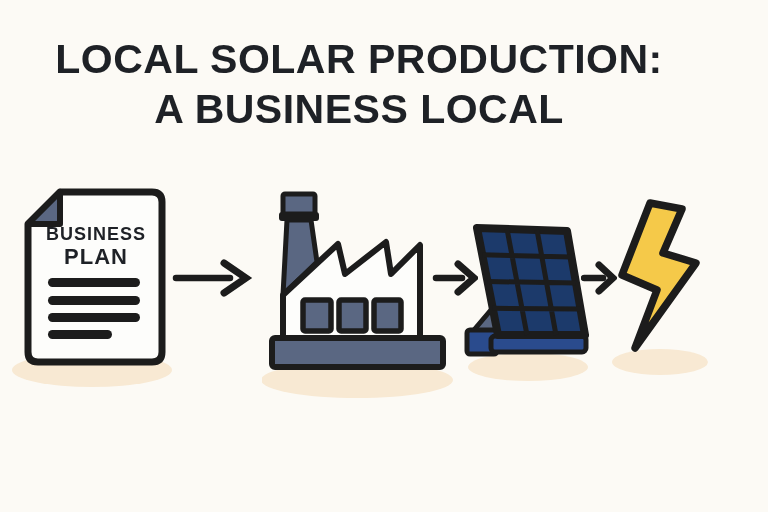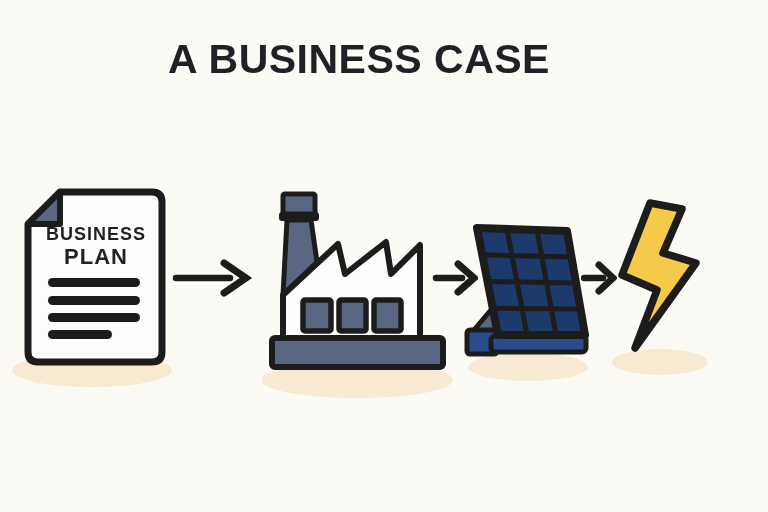--- a/index.html
+++ b/index.html
@@ -36,21 +36,22 @@
     fill:var(--ink,#1E2126);
     letter-spacing:1px;
   }
 </style>
 </head>
 <body>
 
 <div class="stage">
 
   <header class="title">
-    <div>A BUSINESS CASE</div>
+    <div>LOCAL SOLAR PRODUCTION:</div>
+    <div>A BUSINESS LOCAL</div>
   </header>
 
   <svg class="abs" style="left:8px;top:185px" width="167" height="210" viewBox="0 0 167 210">
     <ellipse class="shadow-fill" cx="84" cy="185" rx="80" ry="17"></ellipse>
     <path class="paper-fill ink-stroke" stroke-width="7" stroke-linejoin="round" d="M 52 7 L 144 7 Q 154 7 154 17 L 154 167 Q 154 177 144 177 L 30 177 Q 20 177 20 167 L 20 39 Z"></path>
     <path class="slate ink-stroke" stroke-width="6" stroke-linejoin="round" d="M 52 7 L 52 39 L 20 39 Z"></path>
     <text class="doc-label" x="88" y="55" font-size="18" text-anchor="middle">BUSINESS</text>
     <text class="doc-label" x="88" y="79" font-size="22" text-anchor="middle">PLAN</text>
     <rect class="ink-fill" x="40" y="93" width="92" height="9" rx="4.5"></rect>
     <rect class="ink-fill" x="40" y="111" width="92" height="9" rx="4.5"></rect>

